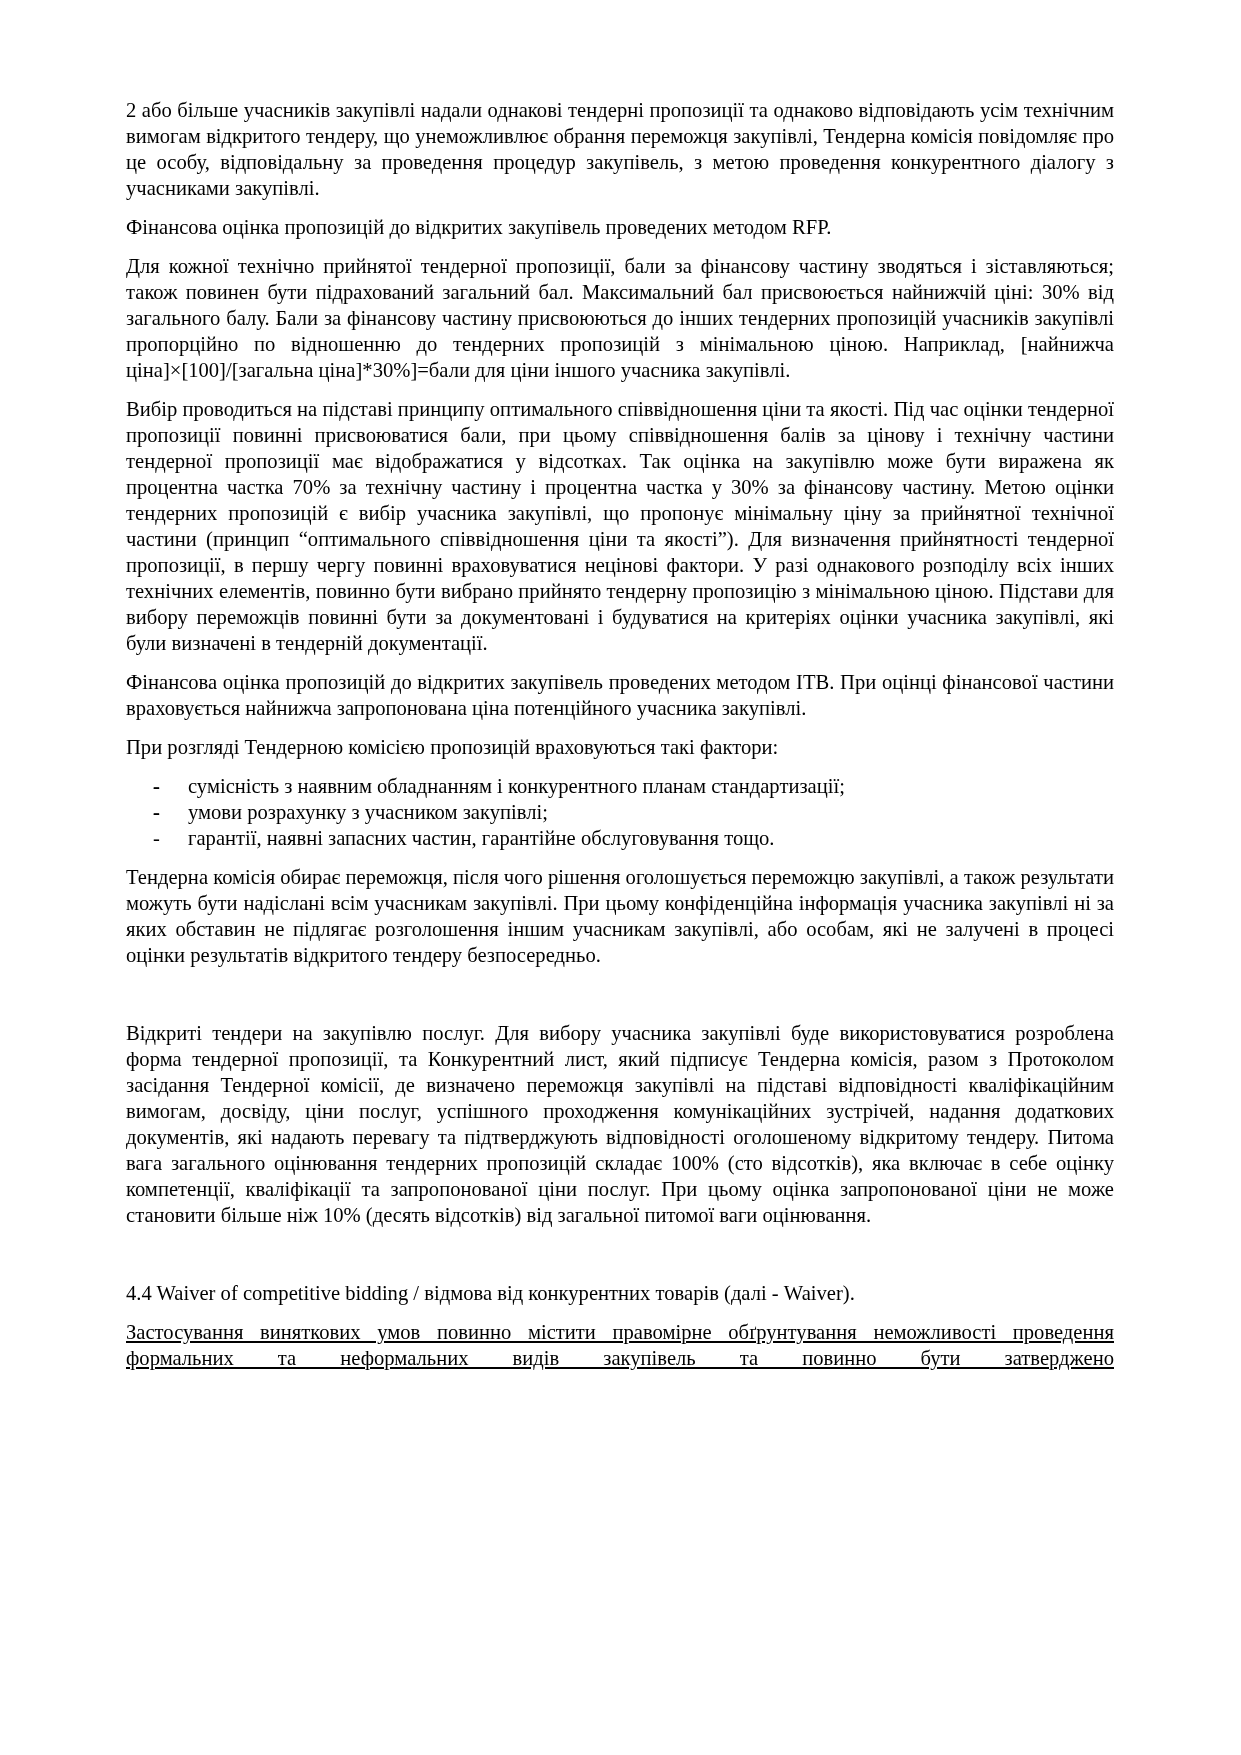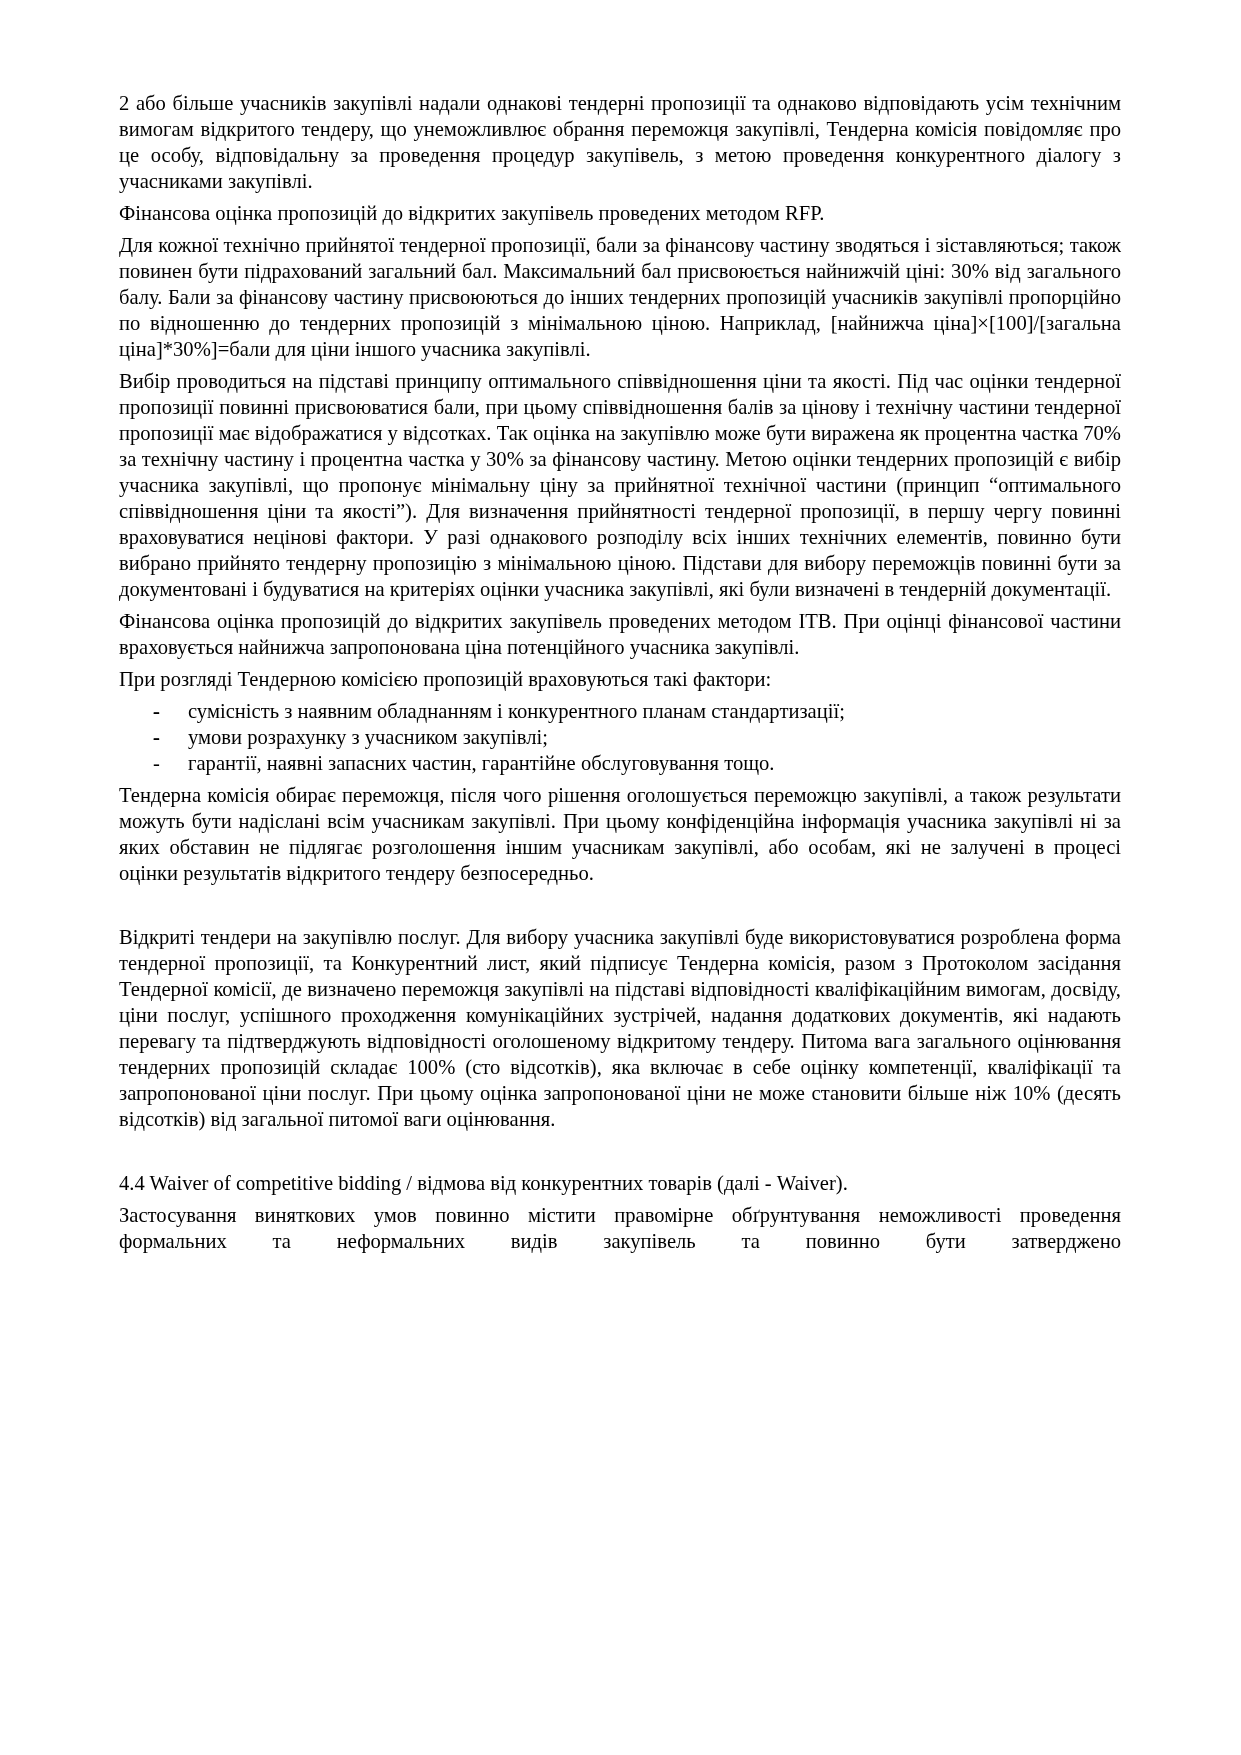--- a/index.html
+++ b/index.html
@@ -2,21 +2,21 @@
 <html><head>
 <meta charset="utf-8">
 <style>
   html, body { margin: 0; padding: 0; background: #ffffff; }
   body { width: 1241px; height: 1755px; overflow: hidden; position: relative; }
   .page {
     position: absolute; left: 113px; top: 84px; width: 1014px;
     font-family: "Liberation Serif", serif; font-size: 20.6px; line-height: 26px;
     color: #000; text-align: justify;
   }
-  .para { margin: 6px; }
+  .para { margin: 13px; }
   .b { font-weight: normal; }
   ul.bullets { list-style: none; margin: 0; padding: 0; }
   ul.bullets li { position: relative; padding-left: 75px; }
   ul.bullets li .dash { position: absolute; left: 40px; top: 0; }
   .gap { height: 26px; }
   .gap2 { height: 26px; }
 </style>
 </head>
 <body>
 
@@ -40,14 +40,14 @@
 
   <p class="para">Тендерна комісія обирає переможця, після чого рішення оголошується переможцю закупівлі, а також результати можуть бути надіслані всім учасникам закупівлі. При цьому конфіденційна інформація учасника закупівлі ні за яких обставин не підлягає розголошення іншим учасникам закупівлі, або особам, які не залучені в процесі оцінки результатів відкритого тендеру безпосередньо.</p>
 
   <div class="gap"></div>
 
   <p class="para"><span class="b">Відкриті тендери на закупівлю послуг.</span><span> Для вибору учасника закупівлі буде використовуватися розроблена форма тендерної пропозиції, та Конкурентний лист, який підписує Тендерна комісія, разом з Протоколом засідання Тендерної комісії, де визначено переможця закупівлі на підставі відповідності кваліфікаційним вимогам, досвіду, ціни послуг, успішного проходження комунікаційних зустрічей, надання додаткових документів, які надають перевагу та підтверджують відповідності оголошеному відкритому тендеру. Питома вага загального оцінювання тендерних пропозицій складає 100% (сто відсотків), яка включає в себе оцінку компетенції, кваліфікації та запропонованої ціни послуг. При цьому оцінка запропонованої ціни не може становити більше ніж 10% (десять відсотків) від загальної питомої ваги оцінювання.</span></p>
 
   <div class="gap2"></div>
 
   <p class="para b">4.4 Waiver of competitive bidding / відмова від конкурентних товарів (далі - Waiver).</p>
-  <p class="para" style="text-align-last: justify;">Застосування виняткових умов повинно містити правомірне обґрунтування неможливості проведення формальних та неформальних видів закупівель та повинно бути затверджено</p>
+  <p class="para" style="text-align-last: justify; text-decoration: underline;">Застосування виняткових умов повинно містити правомірне обґрунтування неможливості проведення формальних та неформальних видів закупівель та повинно бути затверджено</p>
 </div>
 
 </body></html>

